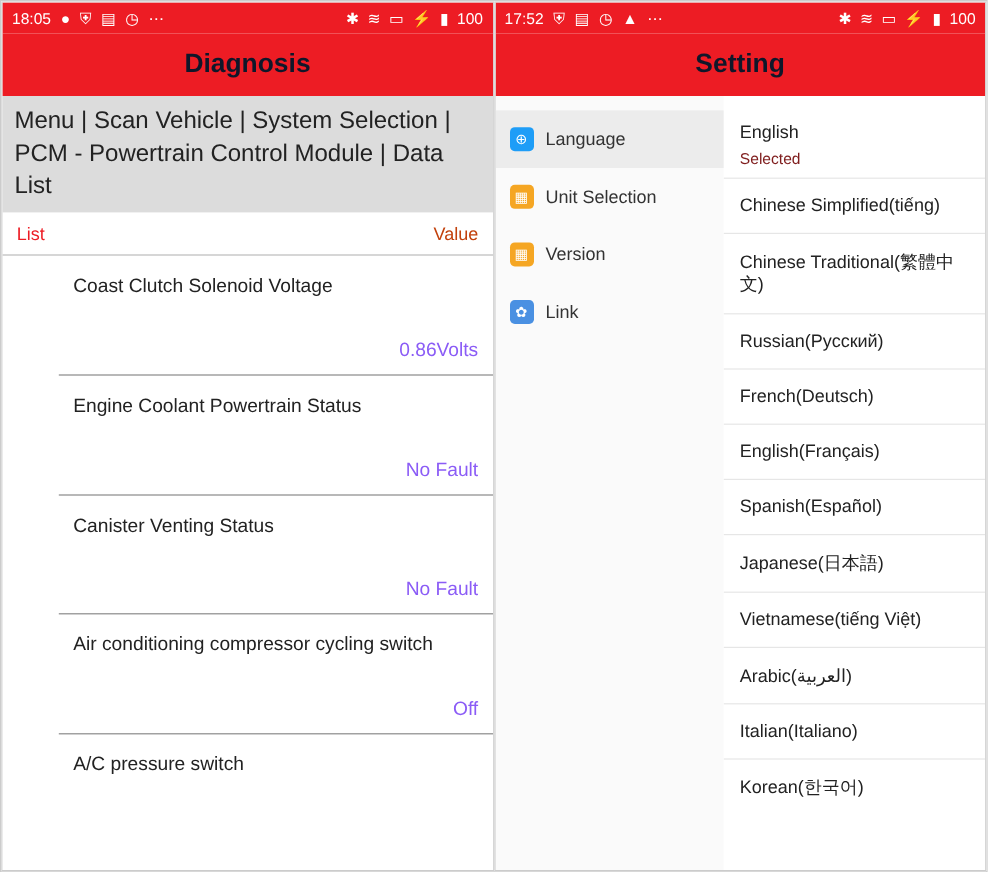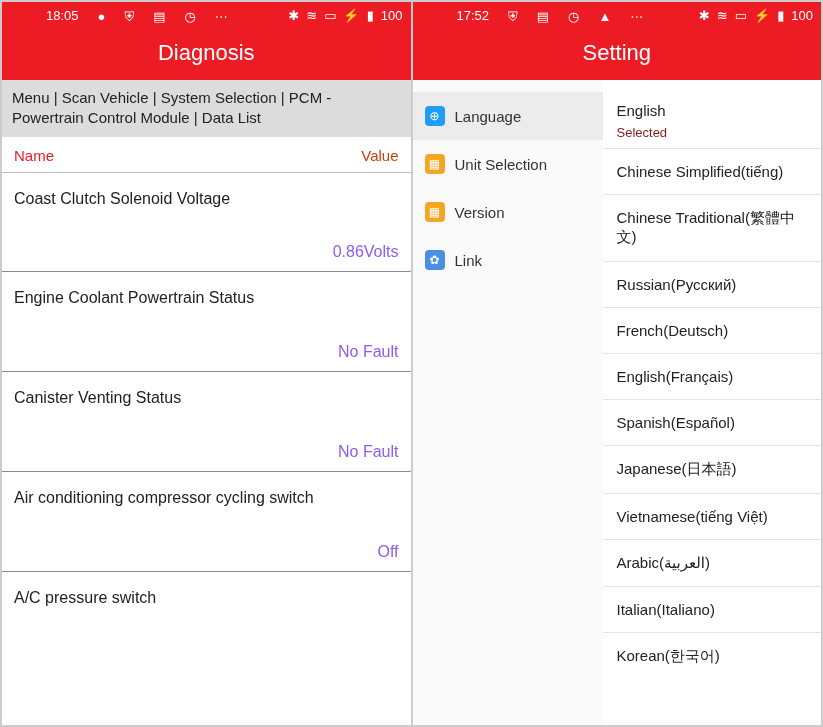--- a/index.html
+++ b/index.html
@@ -1,27 +1,27 @@
 <!DOCTYPE html>
 <html><head>
 <meta charset="utf-8">
 <style>
   * { box-sizing: border-box; margin: 0; padding: 0; }
   body { font-family: -apple-system, Helvetica, Arial, sans-serif; background: #fff; width: 823px; height: 727px; display: flex; border: 1px solid #ccc; }
   .phone { flex: 1; display: flex; flex-direction: column; border: 1px solid #ccc; overflow: hidden; background: #fff; }
   .statusbar { background: #ed1c24; color: #fff; height: 26px; display: flex; align-items: center; padding: 0 8px; font-size: 13px; }
-  .statusbar .sb-left { display: flex; gap: 19px; align-items: flex-end; margin-left: 36px; }
+  .statusbar .sb-left { display: flex; gap: 8px; align-items: center; }
   .statusbar .sb-right { margin-left: auto; display: flex; gap: 7px; align-items: center; }
   .statusbar .ic { font-size: 13px; line-height: 1; }
-  .header { background: #ed1c24; color: #ffffff; text-align: center; padding: 12px 0 14px; font-size: 22px; font-weight: 400; }
-  .breadcrumb { background: #dcdcdc; color: #222; font-size: 15px; padding: 8px 10px; line-height: 1.35; }
+  .header { background: #ed1c24; color: #0f172a; text-align: center; padding: 12px 0 14px; font-size: 22px; font-weight: 700; }
+  .breadcrumb { background: #dcdcdc; color: #222; font-size: 20px; padding: 8px 10px; line-height: 1.35; }
   .colheads { display: flex; padding: 10px 12px 8px; border-bottom: 1px solid #bbb; }
   .colheads .nm { color: #ed1c24; font-size: 15px; }
   .colheads .vl { color: #c2410c; font-size: 15px; margin-left: auto; }
-  .datalist { flex: 1; overflow: hidden; }
+  .datalist { flex: 1; overflow: hidden; padding-left: 47px; }
   .ditem { border-bottom: 1px solid #8a8a8a; }
   .ditem .dname { color: #222; font-size: 16px; padding: 16px 12px 12px; line-height: 1.3; }
   .ditem .dval { color: #8b5cf6; font-size: 16px; text-align: right; padding: 22px 12px 10px; }
   .setbody { flex: 1; display: flex; overflow: hidden; }
   .setnav { width: 190px; background: #fafafa; padding-top: 12px; }
   .snitem { display: flex; align-items: center; gap: 10px; padding: 14px 12px; font-size: 15px; color: #333; cursor: pointer; }
   .snitem.active { background: #ececec; }
   .snicon { width: 20px; height: 20px; border-radius: 4px; flex: none; display: flex; align-items: center; justify-content: center; font-size: 12px; color: #fff; }
   .ic-lang { background: #1e9df7; }
   .ic-unit { background: #f5a623; }
@@ -49,21 +49,21 @@
       <span class="ic">≋</span>
       <span class="ic">▭</span>
       <span class="ic">⚡</span>
       <span class="ic">▮</span>
       <span>100</span>
     </div>
   </div>
   <div class="header">Diagnosis</div>
   <div class="breadcrumb">Menu | Scan Vehicle | System Selection | PCM - Powertrain Control Module | Data List</div>
   <div class="colheads">
-    <span class="nm">Name</span>
+    <span class="nm">List</span>
     <span class="vl">Value</span>
   </div>
   <div class="datalist">
     <div class="ditem">
       <div class="dname">Coast Clutch Solenoid Voltage</div>
       <div class="dval">0.86Volts</div>
     </div>
     <div class="ditem">
       <div class="dname">Engine Coolant Powertrain Status</div>
       <div class="dval">No Fault</div>

